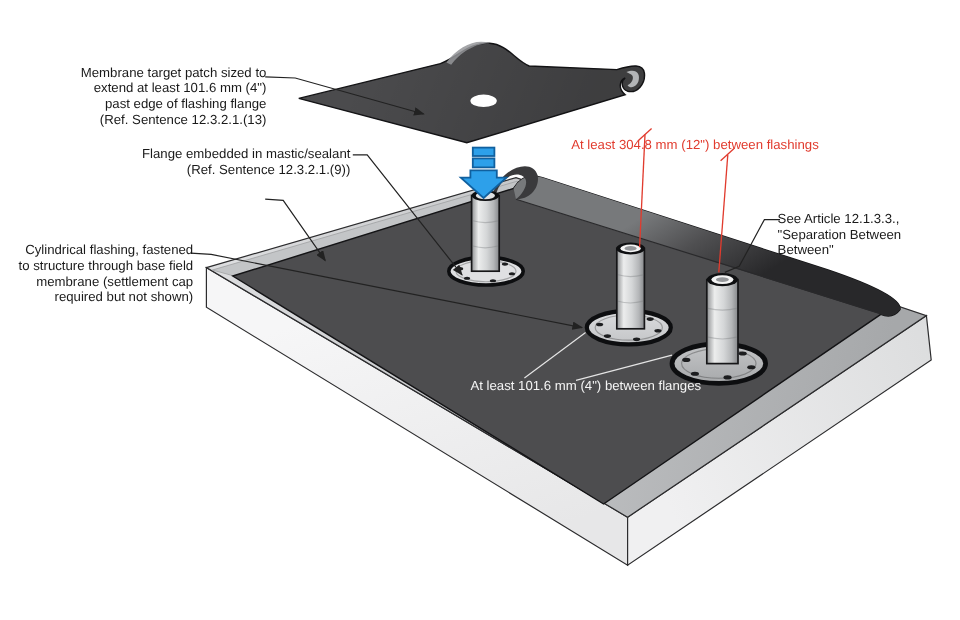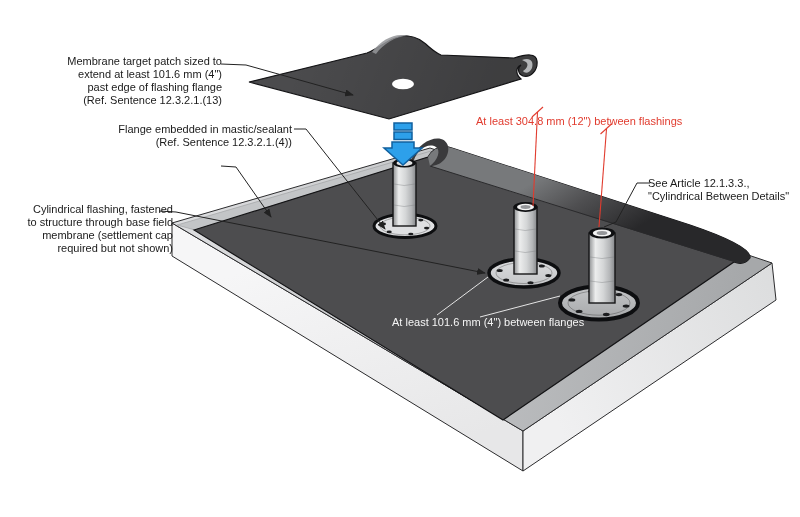--- a/index.html
+++ b/index.html
@@ -177,27 +177,27 @@
     <path d="M600.5,134 L611.5,124"></path>
   </g>
 </svg>
 
 <div class="lbl r" style="left:30px;top:55px;width:192px;">Membrane target patch sized to
 extend at least 101.6 mm (4")
 past edge of flashing flange
 (Ref. Sentence 12.3.2.1.(13)</div>
 
 <div class="lbl r" style="left:100px;top:123px;width:192px;">Flange embedded in mastic/sealant
-(Ref. Sentence 12.3.2.1.(4))</div>
-
-
-<div class="lbl r" style="left:16px;top:203px;width:157px;">Cylindrical flashing, fastened
+(Ref. Sentence 12.3.2.1.(9))</div>
+
+
+<div class="lbl r" style="left:4px;top:203px;width:157px;">Cylindrical flashing, fastened
 to structure through base field
 membrane (settlement cap
 required but not shown)</div>
 
 <div class="lbl red" style="left:476px;top:115px;width:210px;">At least 304.8 mm (12") between flashings</div>
 
 <div class="lbl" style="left:648px;top:177px;width:152px;">See Article 12.1.3.3.,
-"Cylindrical Between Details"</div>
+"Separation Between Between"</div>
 
 <div class="lbl white" style="left:392px;top:316px;width:210px;">At least 101.6 mm (4") between flanges</div>
 </div>
 
 </body></html>

